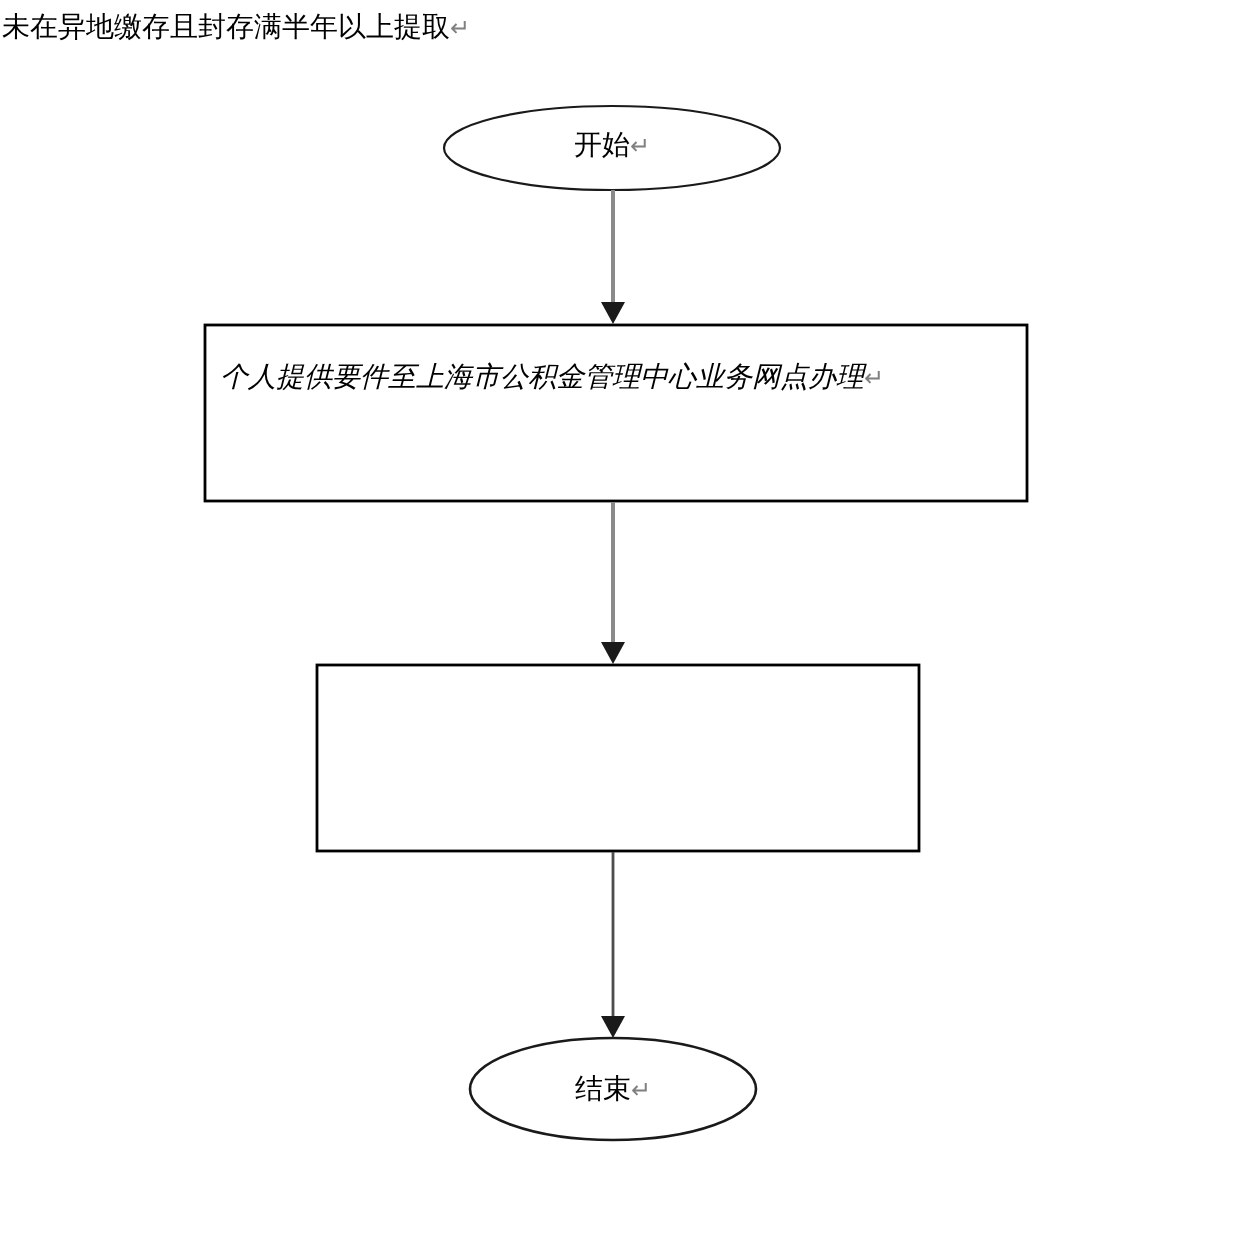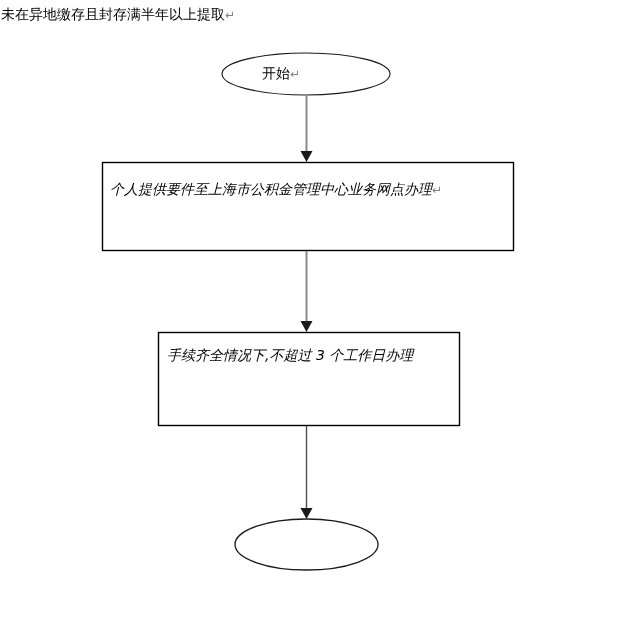--- a/index.html
+++ b/index.html
@@ -51,22 +51,22 @@
   .shape-layer * { pointer-events: auto; }
 
   
   .node-text {
     position: absolute;
     font-size: 14px;
     white-space: pre;
     color: #000000;
   }
   .oval-text {
+    text-align: center;
     line-height: 16px;
-    padding-left: 40px;
   }
   .box-text {
     line-height: 30px;
     text-align: left;
     font-style: italic;
   }
   .pilcrow {
     color: #808080;
     font-size: 12px;
   }
@@ -126,16 +126,17 @@
       <polygon points="300.5,508 312.5,508 306.5,519" fill="#1a1a1a"></polygon>
     </g>
 
     <ellipse cx="306.5" cy="544.5" rx="71.5" ry="25.5" fill="#ffffff" stroke="#1a1a1a" stroke-width="1.3"></ellipse>
   </svg>
 
   <div id="start-label" class="node-text oval-text"><span>开始</span><span class="pilcrow">↵</span></div>
 
   <div id="process1-label" class="node-text box-text"><span>个人提供要件至上海市公积金管理中心业务网点办理</span><span class="pilcrow">↵</span></div>
 
-  <div id="process2-label" class="node-text box-text"><div>手续齐全情况下,不超过 3 个工作日办理</div></div>
+  <div id="process2-label" class="node-text box-text"></div>
 
+  <div id="end-label" class="node-text oval-text"><span>结束</span><span class="pilcrow">↵</span></div>
 
 </div>
 
 </body></html>

